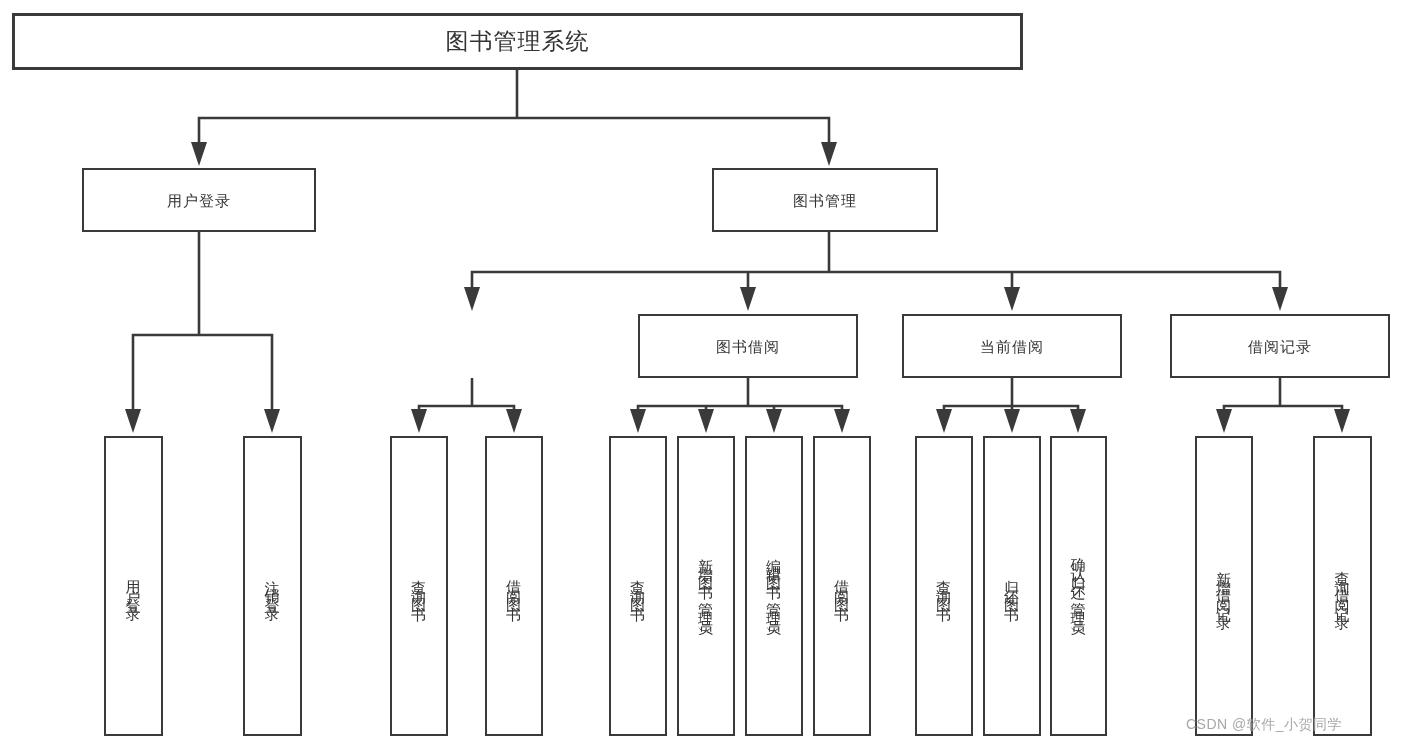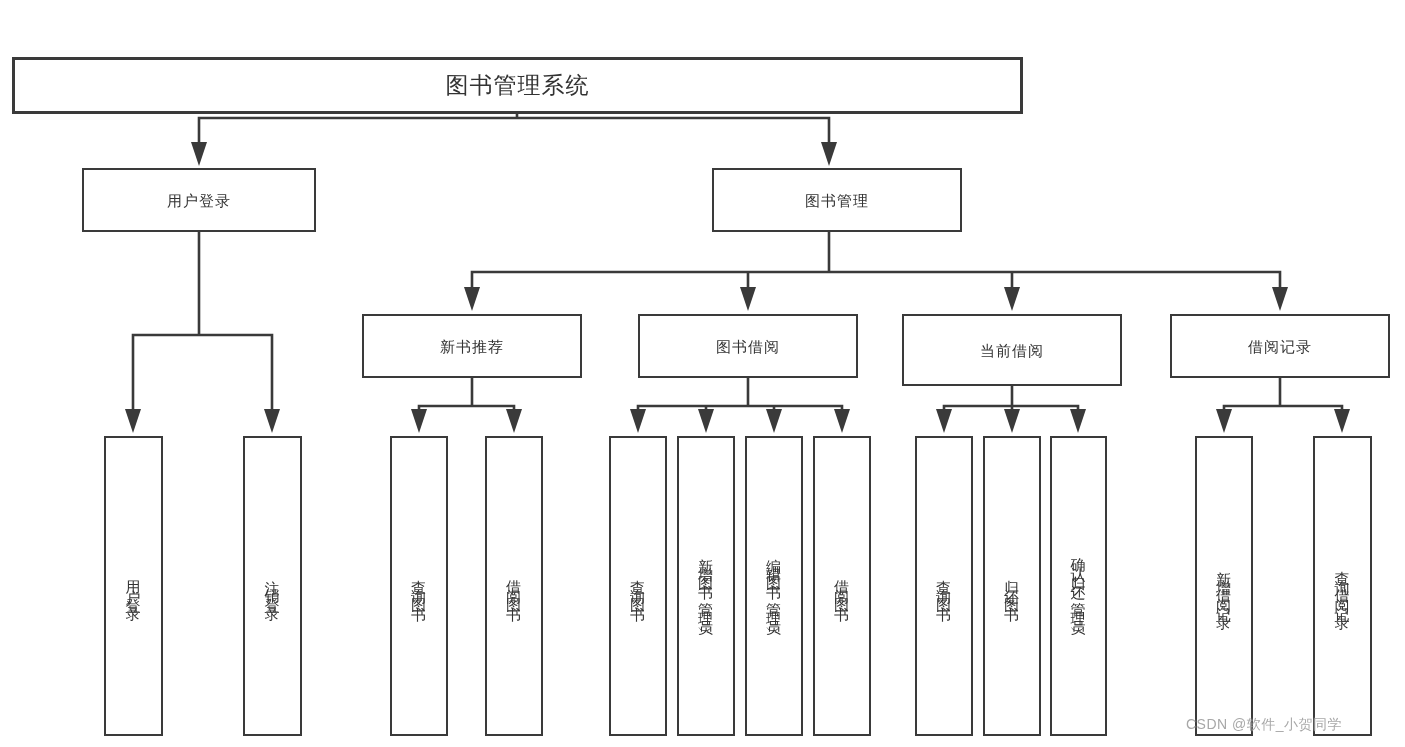--- a/index.html
+++ b/index.html
@@ -25,21 +25,21 @@
     position: absolute;
     box-sizing: border-box;
     background: #ffffff;
     border: 2.6px solid var(--line, #3a3a3a);
     display: flex;
     align-items: center;
     justify-content: center;
     color: var(--text, #333333);
     font-size: 15px;
   }
-  .node.root { border-width: 3px; font-size: 23px; margin-top: 44px; }
+  .node.root { border-width: 3px; font-size: 23px; }
   .node .label {
     white-space: nowrap;
     line-height: 1;
     letter-spacing: 1px;
   }
   .node.v .label {
     writing-mode: vertical-rl;
     letter-spacing: 9px;
     white-space: normal;
     line-height: 1;
@@ -103,30 +103,27 @@
         <polygon points="1334,409 1350,409 1342,433" fill="#3a3a3a"></polygon>
       </g>
     </svg>
 
   <div class="node root" style="left: 12px; top: 13px; width: 1011px; height: 57px; background: rgb(255, 255, 255);">
       <span class="label">图书管理系统</span>
     </div>
     <div class="node" style="left: 82px; top: 168px; width: 234px; height: 64px; background: rgb(255, 255, 255);">
       <span class="label">用户登录</span>
     </div>
-    <div class="node" style="left: 712px; top: 168px; width: 250px; height: 64px; background: rgb(255, 255, 255); justify-content: center;">
+    <div class="node" style="left: 712px; top: 168px; width: 226px; height: 64px; background: rgb(255, 255, 255); justify-content: center;">
       <span class="label">图书管理</span>
-    </div>
-    <div class="node" style="left: 362px; top: 314px; width: 220px; height: 64px; background: rgb(255, 255, 255);">
-      <span class="label">新书推荐</span>
     </div>
     <div class="node" style="left: 638px; top: 314px; width: 220px; height: 64px; background: rgb(255, 255, 255);">
       <span class="label">图书借阅</span>
     </div>
-    <div class="node" style="left: 902px; top: 314px; width: 220px; height: 72px; background: rgb(255, 255, 255);">
+    <div class="node" style="left: 902px; top: 314px; width: 220px; height: 64px; background: rgb(255, 255, 255);">
       <span class="label">当前借阅</span>
     </div>
     <div class="node" style="left: 1170px; top: 314px; width: 220px; height: 64px; background: rgb(255, 255, 255);">
       <span class="label">借阅记录</span>
     </div>
     <div class="node v" style="left: 104px; top: 436px; width: 59px; height: 300px; background: rgb(255, 255, 255);">
       <span class="label">用户登录</span>
     </div>
     <div class="node v" style="left: 243px; top: 436px; width: 59px; height: 300px; background: rgb(255, 255, 255);">
       <span class="label">注销登录</span>

